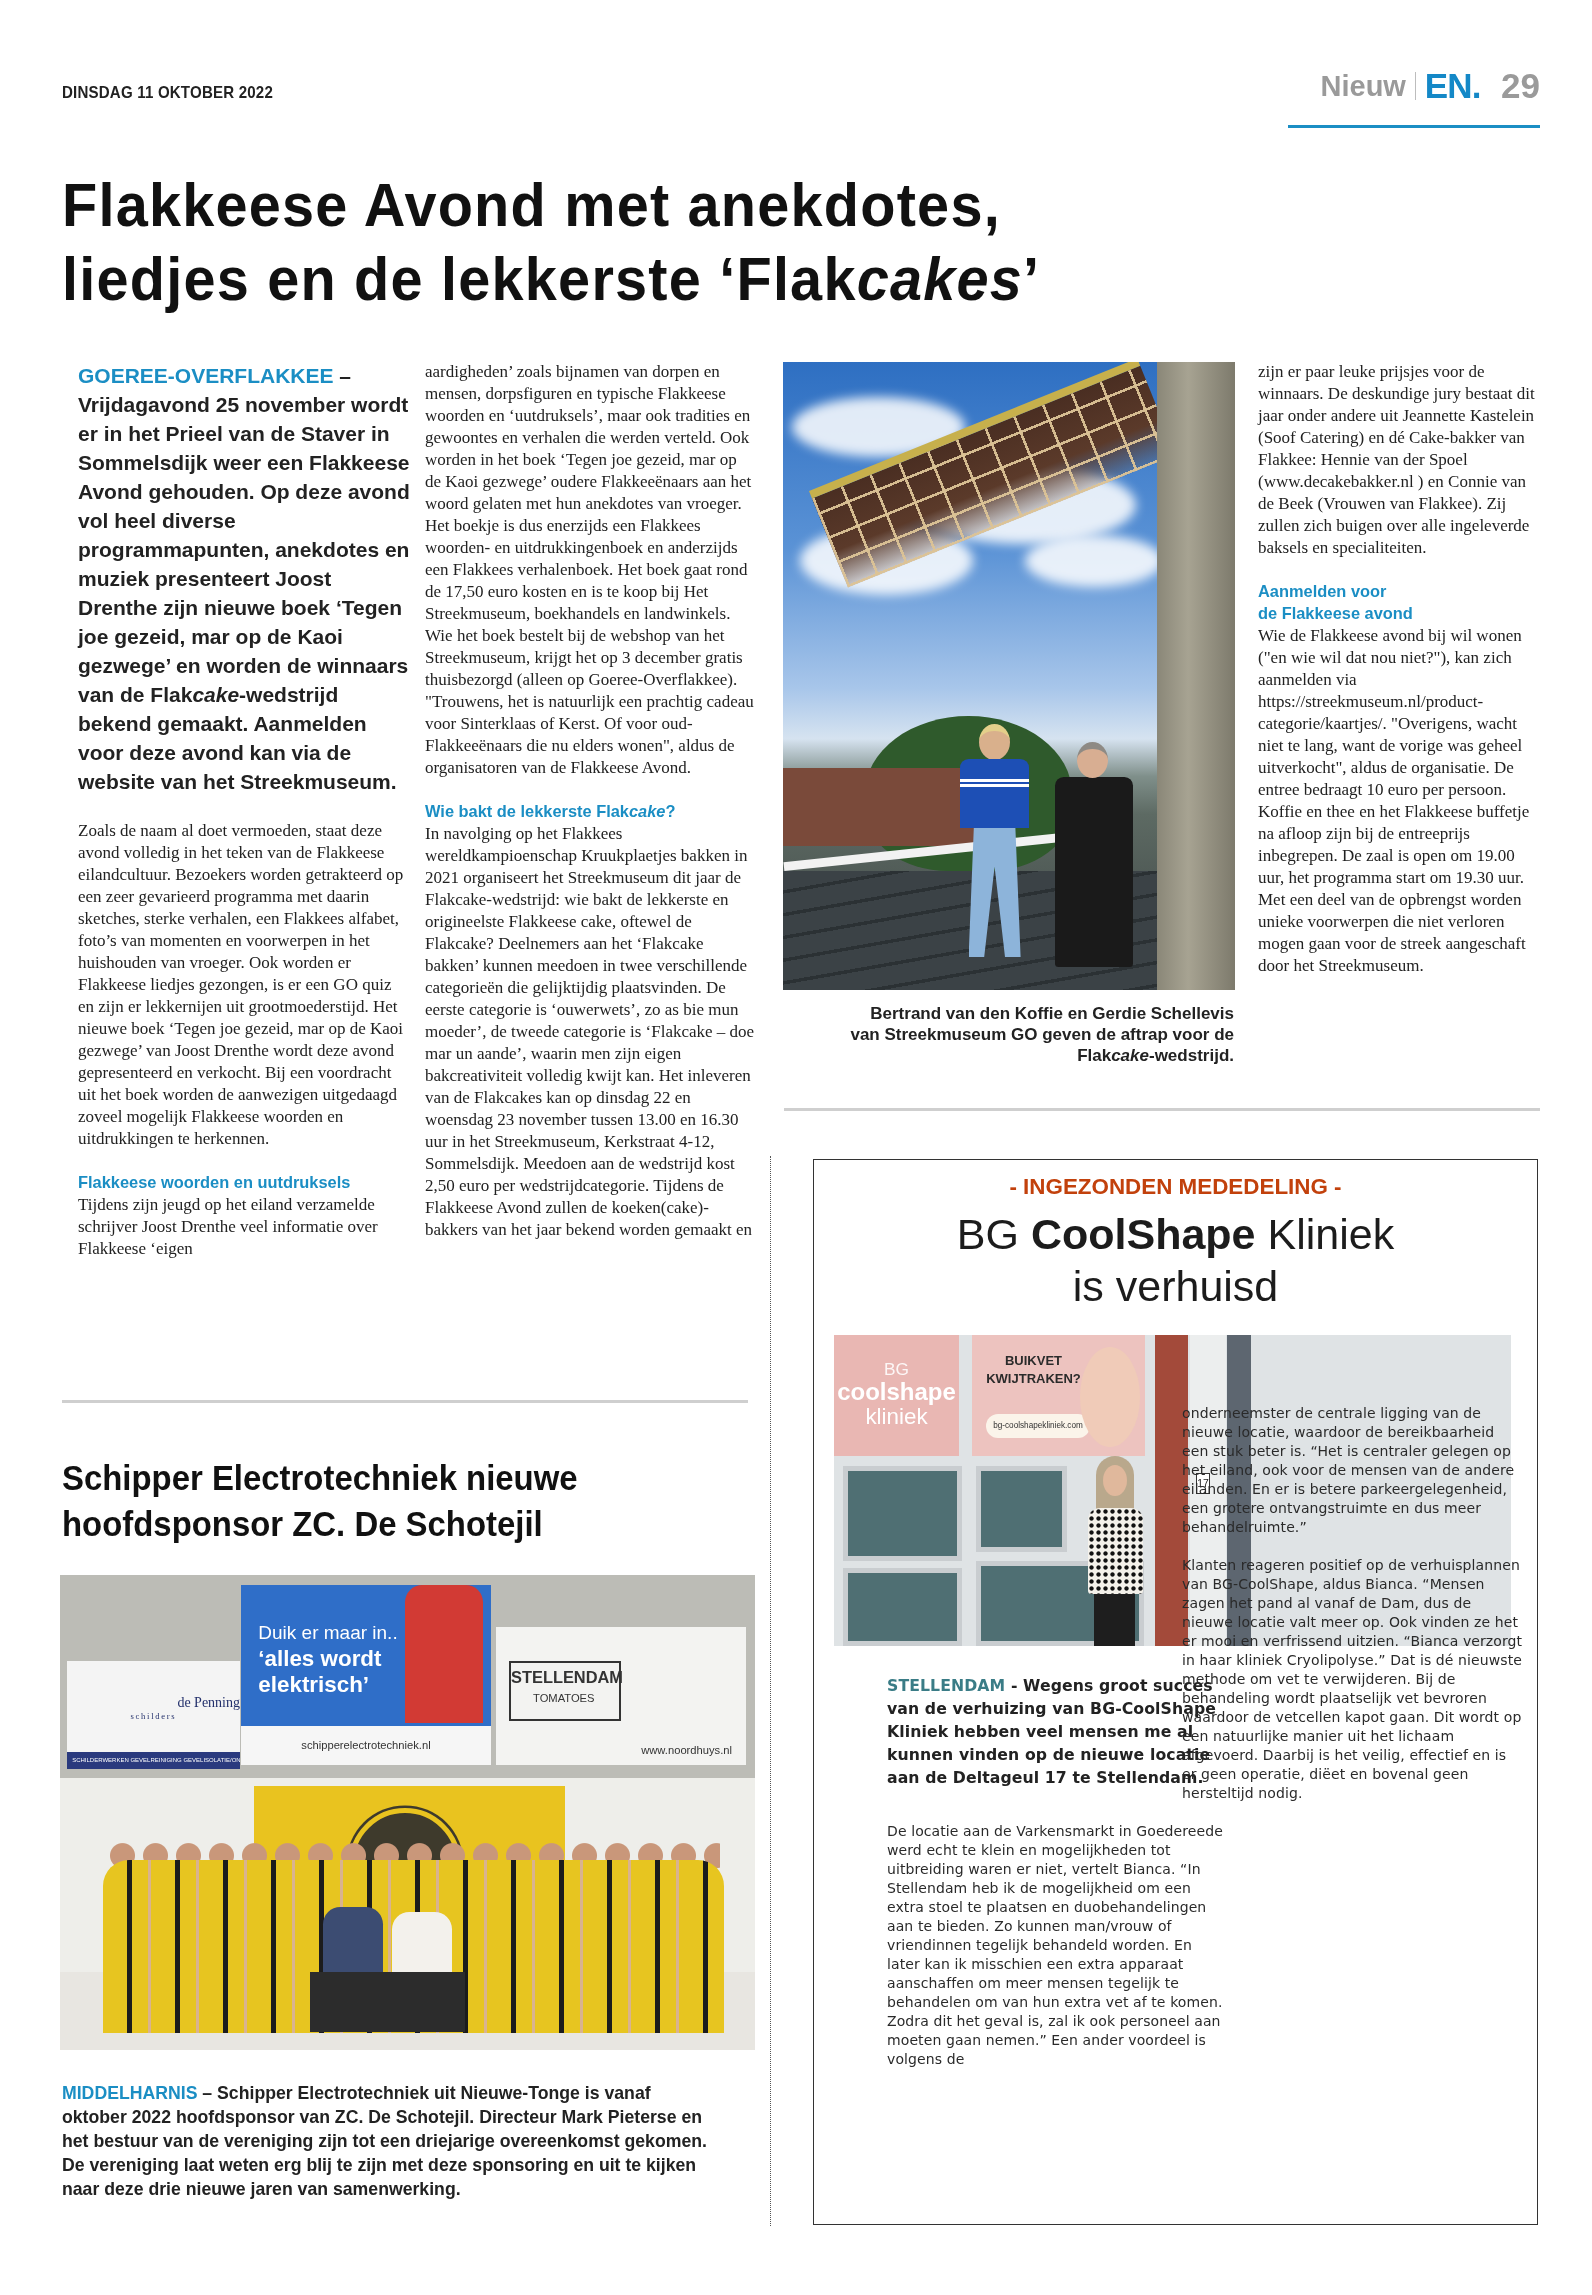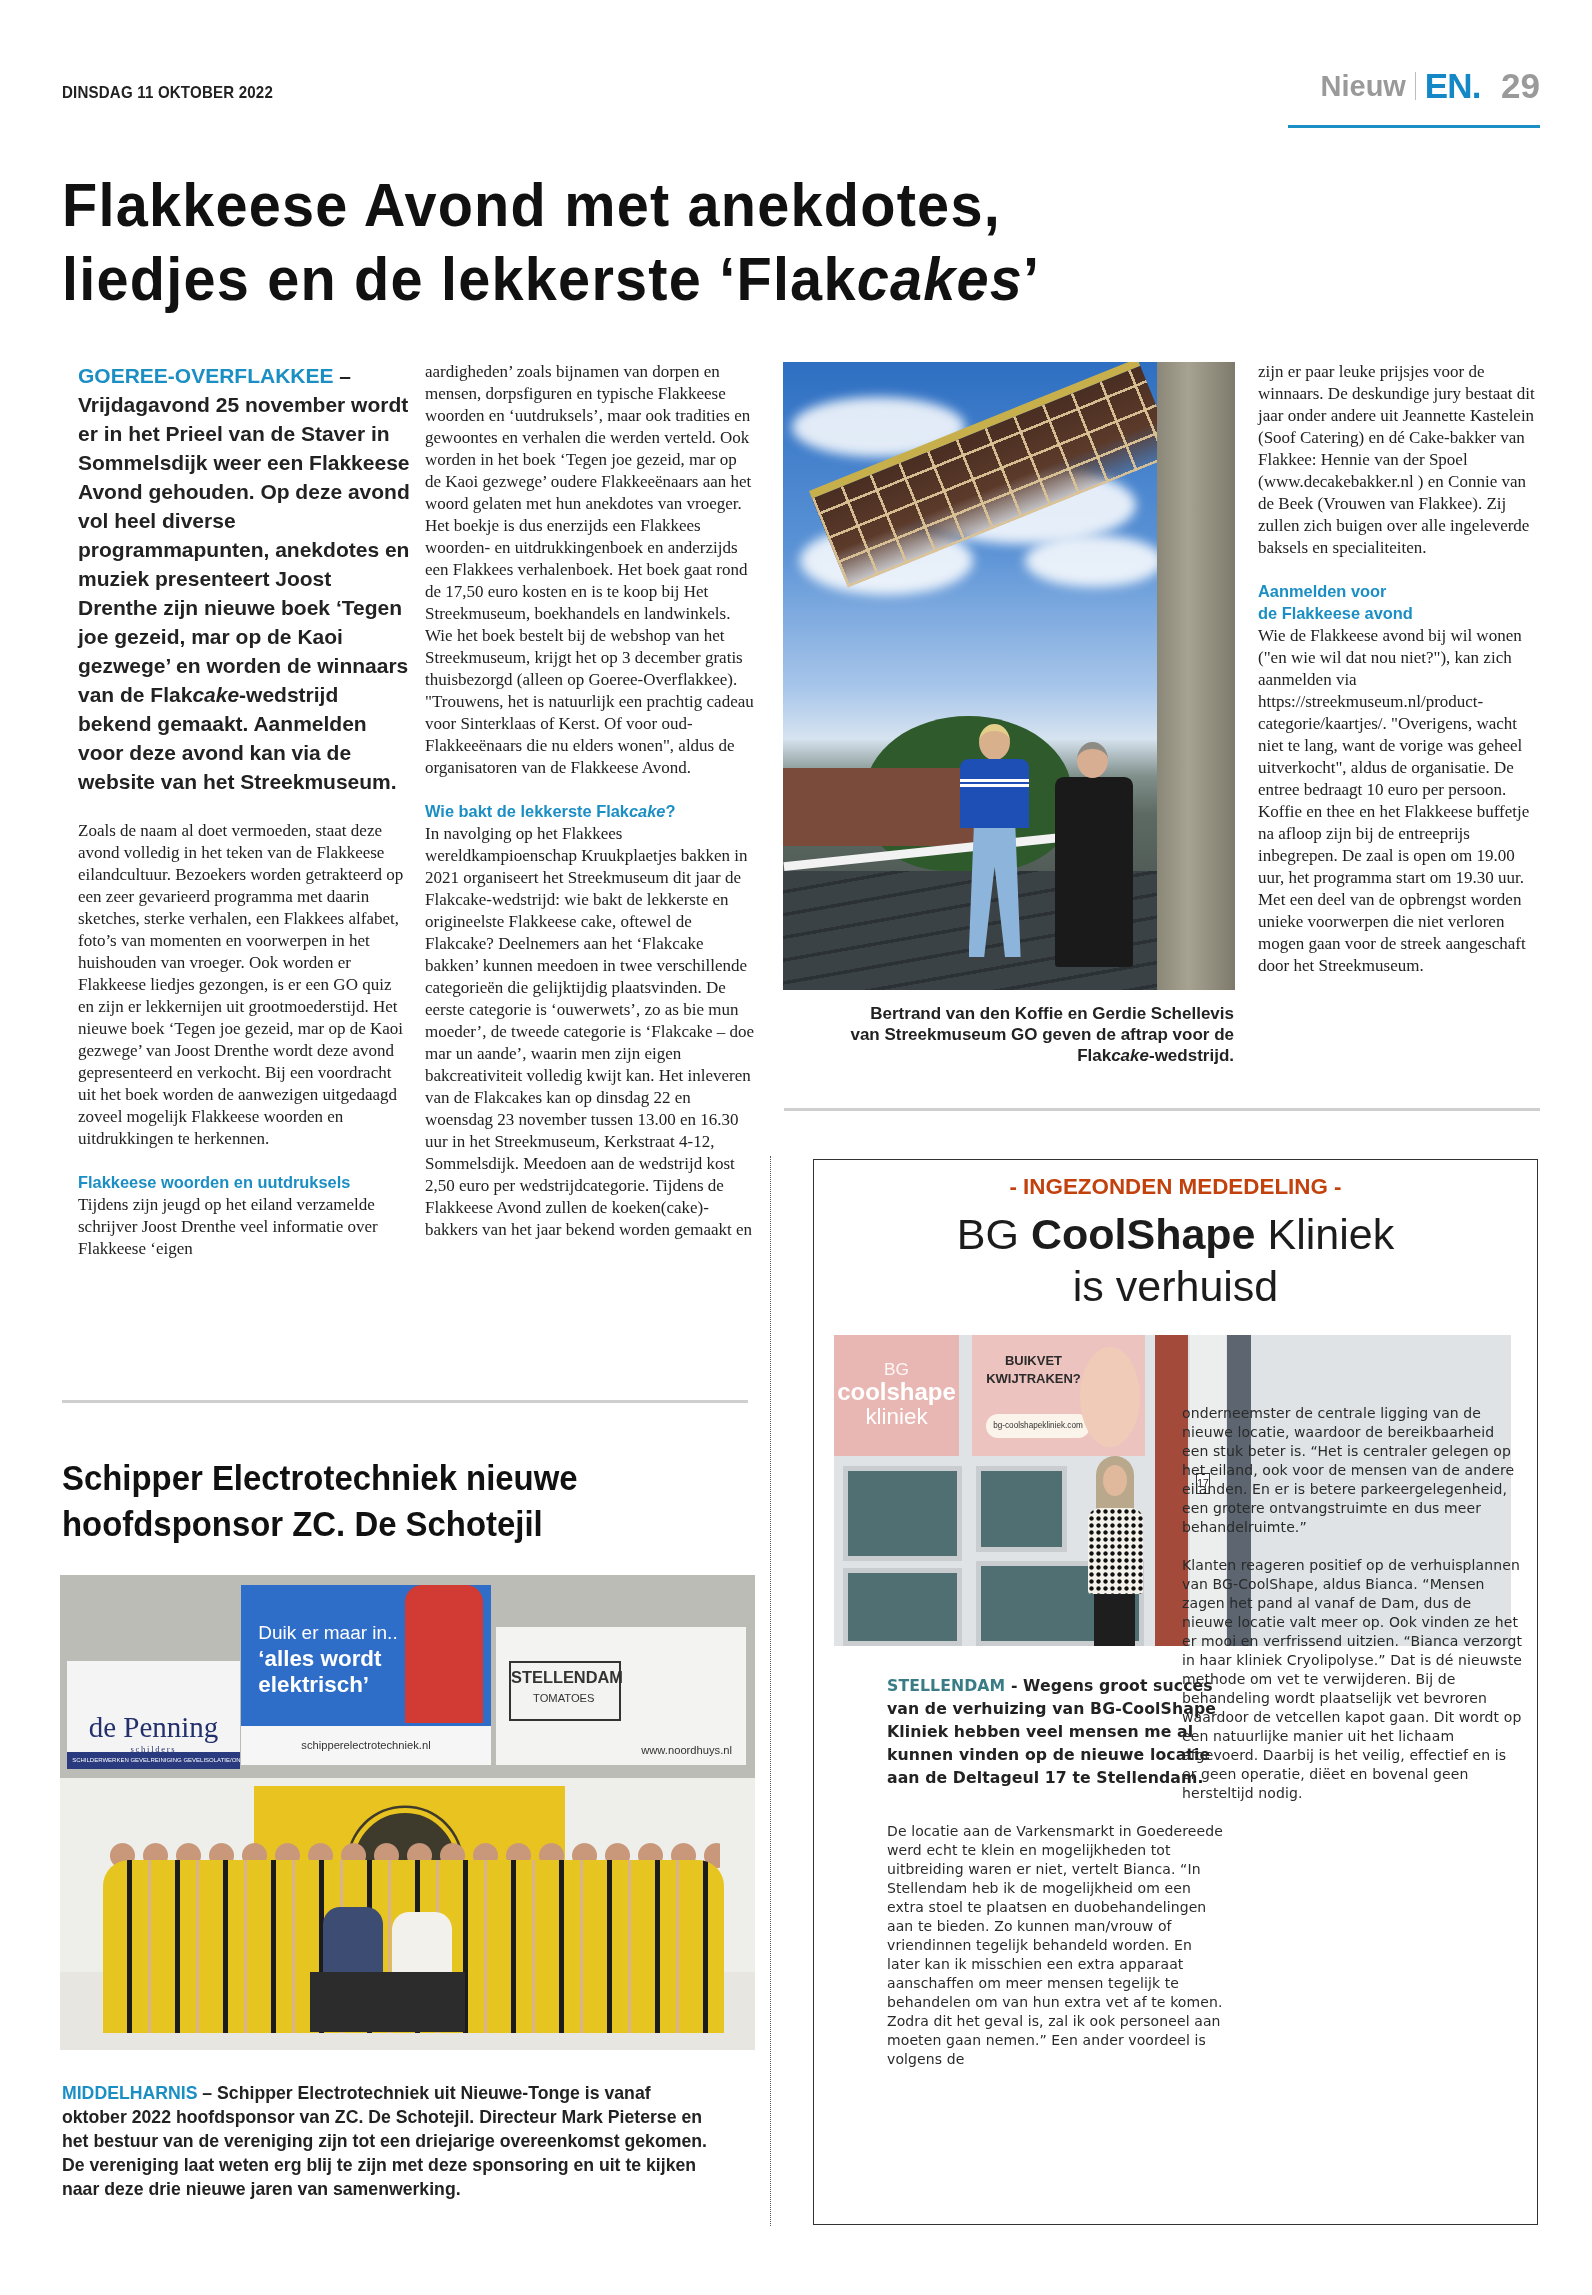--- a/index.html
+++ b/index.html
@@ -188,21 +188,21 @@
 <div class="vdots" style="left:770px; top:1156px; height:1070px;"></div>
 
 <h2 class="abs headline2">
   <span>Schipper Electrotechniek nieuwe</span><br>
   <span>hoofdsponsor ZC. De Schotejil</span>
 </h2>
 
 <div class="photo swim">
   <div class="sw-wall"></div>
   <div class="sw-b1">
-    <div style="font-family:'Liberation Serif',serif; font-size:29px; color:#23306b; text-align:center; margin-top:50px;">de Penning</div>
+    <div style="font-family:'Liberation Serif',serif; font-size:14px; color:#23306b; text-align:right; margin-top:34px;">de Penning</div>
     <div style="font-family:'Liberation Serif',serif; font-size:8.6px; color:#23306b; text-align:center; letter-spacing:1.7px;">schilders</div>
   </div>
   <div class="sw-b1-bar" style="color:#fff; font-family:'Liberation Sans',sans-serif; font-size:6px; line-height:17.3px; padding-left:5.2px; white-space:nowrap; overflow:hidden;">SCHILDERWERKEN GEVELREINIGING GEVELISOLATIE/ONDERHOUD</div>
   <div class="sw-b2">
     <div style="position:absolute; left:17.3px; top:35px; color:#fff; font-family:'Liberation Sans',sans-serif; font-size:19px; line-height:26px;">
       <div>Duik er maar in..</div>
       <div style="font-weight:bold; font-size:22.4px;">‘alles wordt</div>
       <div style="font-weight:bold; font-size:22.4px;">elektrisch’</div>
     </div>
   </div>

